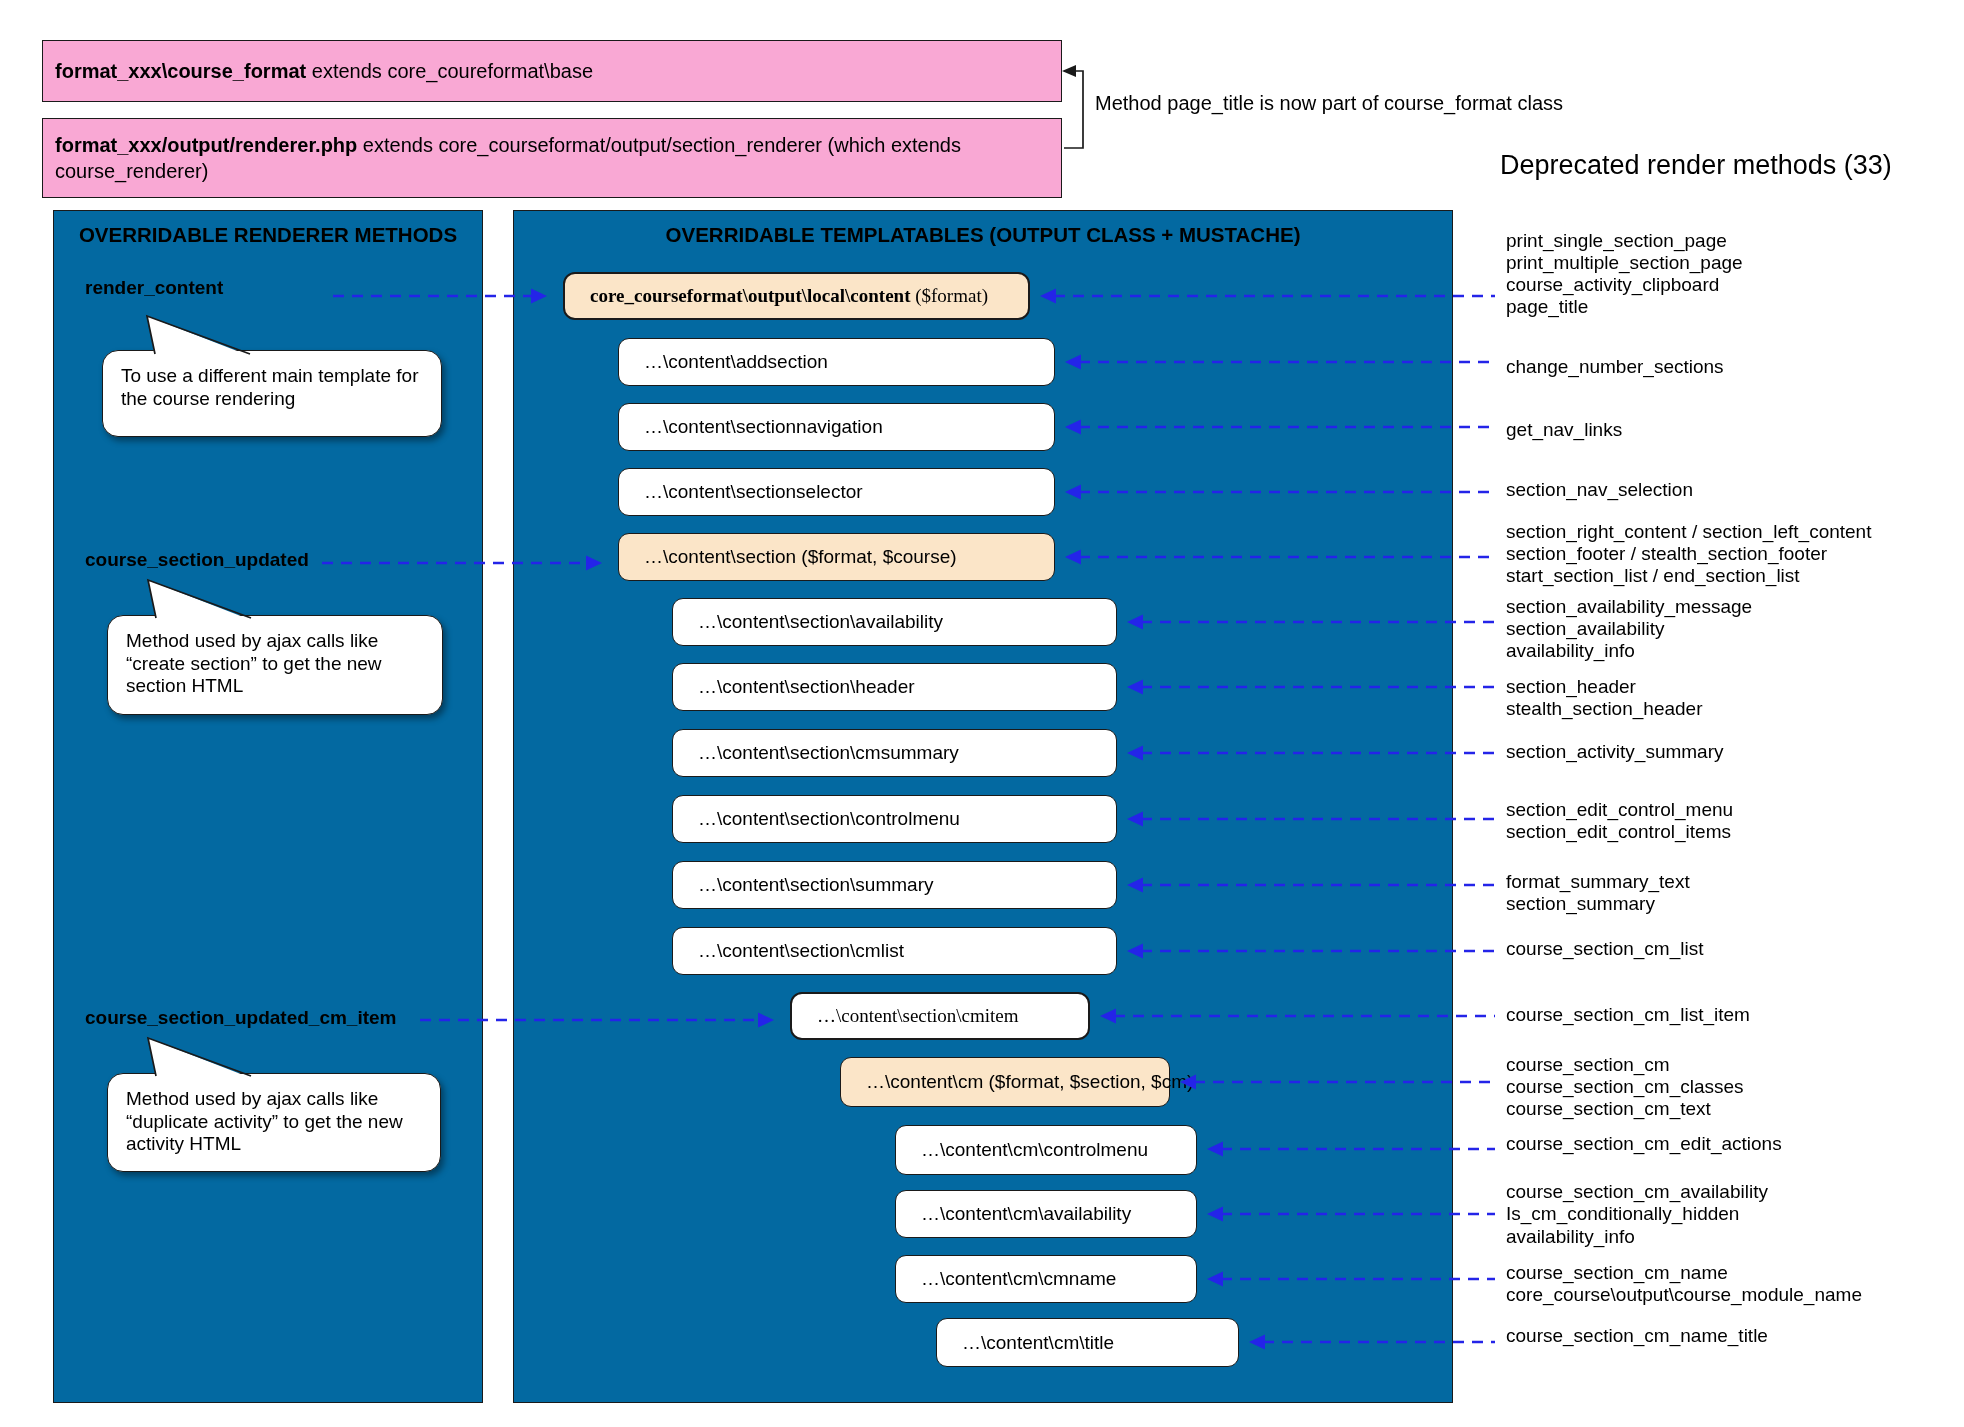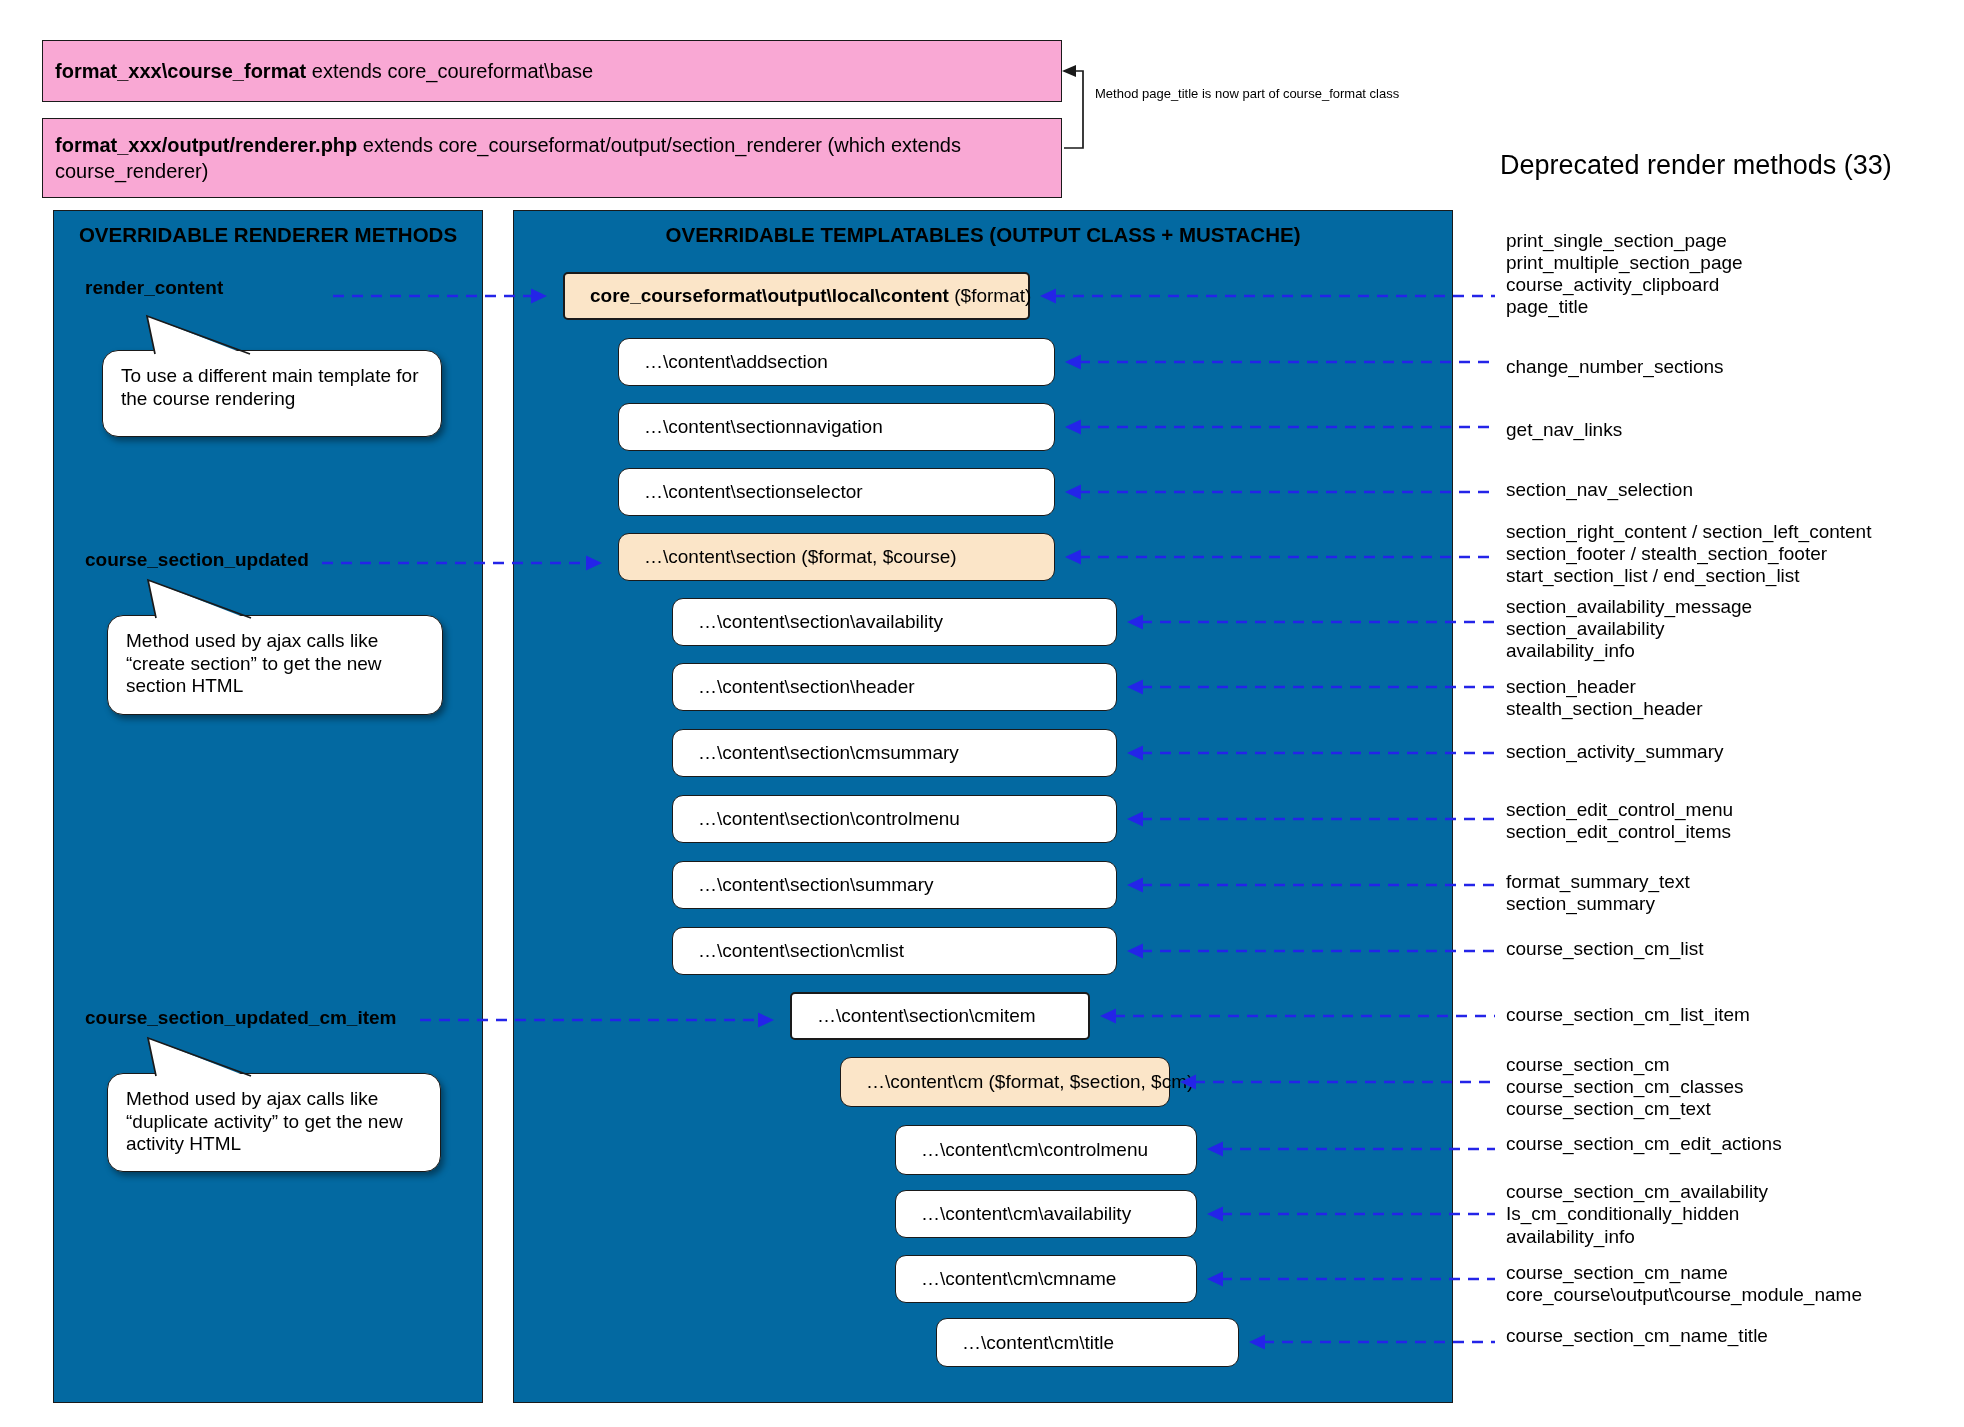--- a/index.html
+++ b/index.html
@@ -8,28 +8,28 @@
   svg.layer{position:absolute;left:0;top:0;z-index:6;pointer-events:none;}
   .topbox{position:absolute;left:42px;width:1020px;background:#f9a8d4;border:1.8px solid #1a1a1a;
           box-sizing:border-box;display:flex;align-items:center;font-size:20px;padding:0 12px;z-index:2;}
   .topbox .inner{display:block;line-height:26px;}
   .panel{position:absolute;top:210px;height:1193px;background:#0369a1;border:1.7px solid #1a1a1a;
          box-sizing:border-box;z-index:1;}
   .panel-title{position:absolute;left:0;right:0;top:12px;text-align:center;font-weight:bold;font-size:20.5px;}
   .tbox{position:absolute;background:#fff;border:1.6px solid #1a1a1a;border-radius:11px;box-sizing:border-box;
         height:48px;display:flex;align-items:center;padding-left:25px;font-size:19px;white-space:nowrap;z-index:2;}
   .tbox.orange{background:#fbe5c8;}
-  .tbox.thickb{border-width:2.8px;border-radius:5px;}
+  .tbox.thickb{border-width:2.8px;border-radius:12px;font-family:Liberation Serif, serif;}
   .mlabel{position:absolute;left:85px;font-weight:bold;font-size:19px;white-space:nowrap;z-index:2;}
   .callout{position:absolute;background:#fff;border:1.7px solid #1a1a1a;border-radius:16px;
            box-shadow:3px 4px 6px rgba(0,0,0,0.40);font-size:19px;line-height:22.5px;
            padding:14px 18px;box-sizing:border-box;z-index:2;}
   .dep{position:absolute;left:1506px;font-size:19px;line-height:22px;white-space:nowrap;z-index:2;}
   .dep-title{position:absolute;left:1500px;top:150px;font-size:27px;white-space:nowrap;z-index:2;}
-  .note{position:absolute;left:1095px;top:86px;font-size:13px;white-space:nowrap;z-index:2;}
+  .note{position:absolute;left:1095px;top:92px;font-size:20px;white-space:nowrap;z-index:2;}
   b{font-weight:bold;}
 </style>
 </head>
 <body>
 
 <div id="stage">
 
   <div class="topbox" style="top:40px;height:62px;">
     <span class="inner"><b>format_xxx\course_format</b><span> extends core_coureformat\base</span></span>
   </div>

